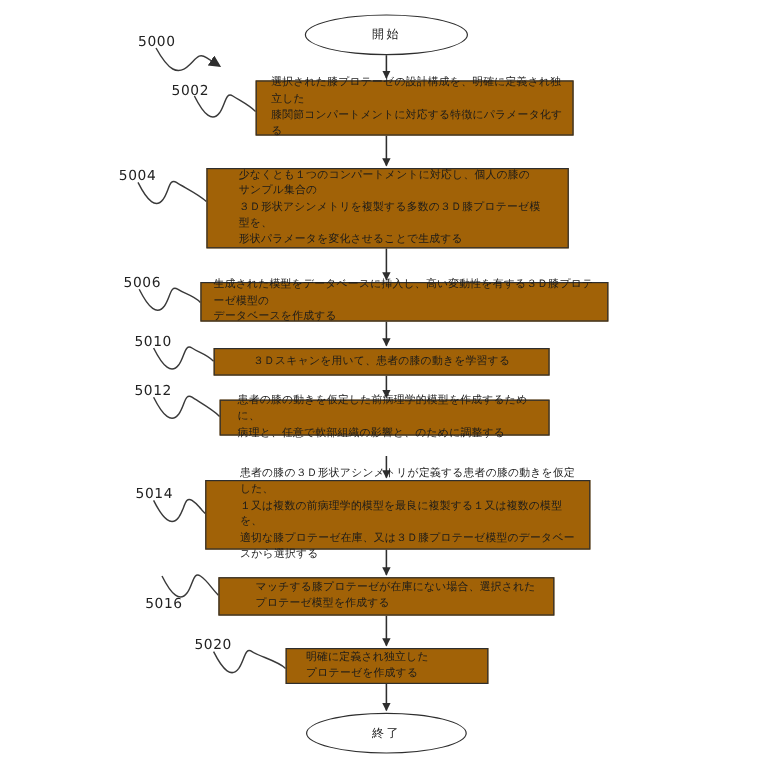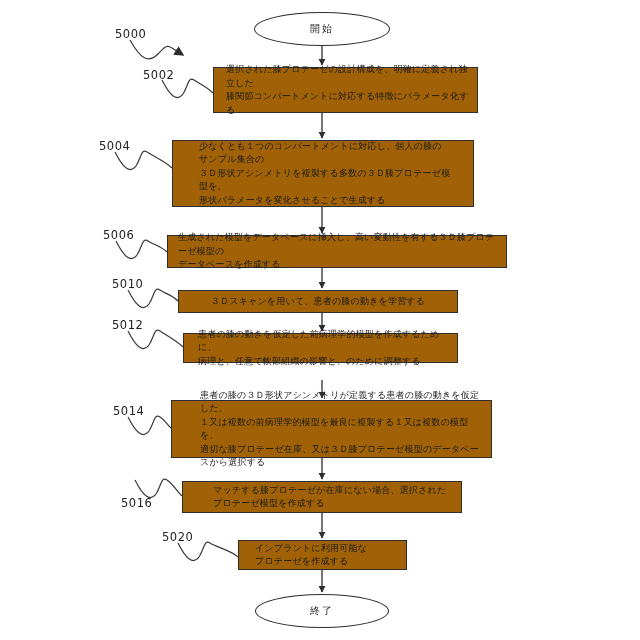--- a/index.html
+++ b/index.html
@@ -98,21 +98,21 @@
 １又は複数の前病理学的模型を最良に複製する１又は複数の模型を、
 適切な膝プロテーゼ在庫、又は３Ｄ膝プロテーゼ模型のデータベースから選択する</span>
   </div>
 
   <div class="node" style="left:182px;top:481px;width:280px;height:32px;padding-left:30px;padding-right:6px;">
     <span>マッチする膝プロテーゼが在庫にない場合、選択された
 プロテーゼ模型を作成する</span>
   </div>
 
   <div class="node" style="left:238px;top:540px;width:169px;height:30px;padding-left:16px;padding-right:4px;">
-    <span>インプラントに利用可能な
+    <span>明確に定義され独立した
 プロテーゼを作成する</span>
   </div>
 
   <div class="terminator" style="left:255px;top:594px;width:134px;height:34px;text-align:right;">
     <span>終了</span>
   </div>
 
   <div class="reflabel" style="left:115px;top:27px;">5000</div>
   <div class="reflabel" style="left:143px;top:68px;">5002</div>
   <div class="reflabel" style="left:99px;top:139px;">5004</div>

